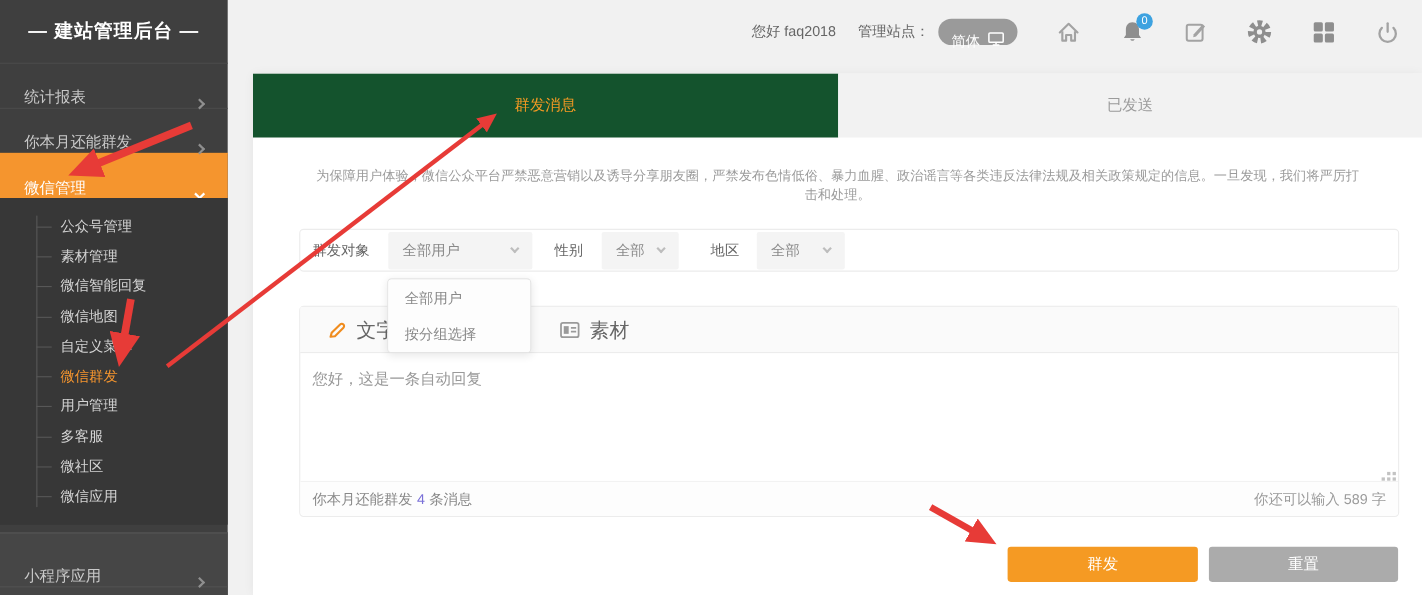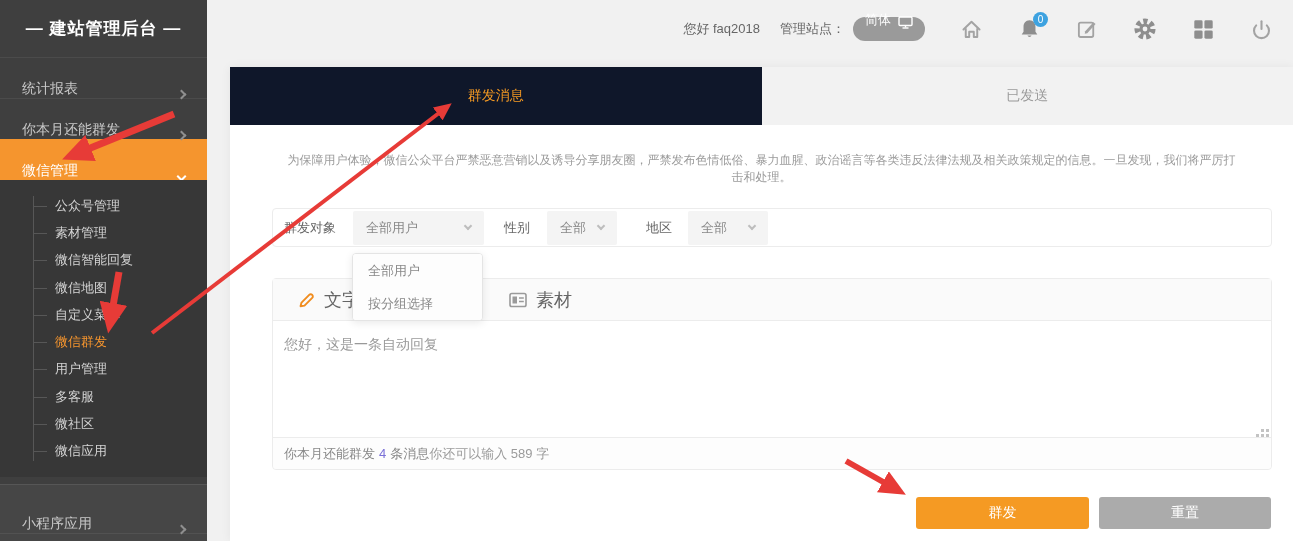--- a/index.html
+++ b/index.html
@@ -49,37 +49,37 @@
   .side-bottom .side-item:first-child { border-top:none; }
   
   .header {
     position:absolute; left:207px; right:0; top:0; height:58px;
     display:flex; align-items:center; justify-content:flex-end;
     padding-right:20px; font-size:13px; color:#666;
   }
   .header .greeting { margin-right:20px; }
   .lang-pill {
     margin-left:8px; height:24px; border-radius:12px; background:#9a9a9a;
-    color:#fff; display:flex; align-items:flex-end; gap:7px; padding:12px 12px;
+    color:#fff; display:flex; align-items:flex-start; gap:7px; padding:12px 12px;
     font-size:13px; cursor:pointer;
   }
   .hicon { position:relative; margin-left:34px; width:24px; height:24px; display:flex; align-items:center; justify-content:center; cursor:pointer; }
   .badge {
     position:absolute; top:-5px; right:-7px; min-width:15px; height:15px;
     background:#3da2e0; border-radius:8px; color:#fff; font-size:10px;
     display:flex; align-items:center; justify-content:center; padding:0 3px;
   }
   
   .card {
     position:absolute; left:230px; top:67px; width:1063px; height:474px;
     background:#fff; box-shadow:0 0 10px rgba(0,0,0,0.06);
   }
   .tabs { display:flex; height:58px; }
   .tab { flex:1; display:flex; align-items:center; justify-content:center; font-size:14px; cursor:pointer; }
-  .tab.active { background:#0f172a; color:#f59a23; }
+  .tab.active { background:#14532d; color:#f59a23; }
   .tab.inactive { background:#f2f2f2; color:#9b9b9b; }
   .notice {
     margin-top:27px; padding:0 55px; text-align:center;
     font-size:12px; color:#9b9b9b;
   }
   .form-row {
     position:absolute; left:42px; top:141px; width:1000px; height:39px;
     border:1px solid #ececec; border-radius:4px;
     display:flex; align-items:center; padding-left:11px; font-size:13px; color:#666;
   }
@@ -113,21 +113,21 @@
   }
   .tool-tab { display:flex; align-items:center; gap:8px; cursor:pointer; }
   .tool-tab.material { margin-left:148px; }
   .msg-area {
     position:relative; height:116px; padding:15px 11px; font-size:14px; color:#999; cursor:text;
   }
   .grip { position:absolute; right:7px; bottom:5px; width:3px; height:3px; background:#c3c3c3;
     box-shadow:-5px 5px 0 #c3c3c3, 0 5px 0 #c3c3c3, 5px 5px 0 #c3c3c3, 5px 0 0 #c3c3c3; cursor:nwse-resize; }
   .editor-footer {
     height:32px; border-top:1px solid #ececec; background:#fdfdfd;
-    display:flex; align-items:center; justify-content:flex-start;
+    display:flex; align-items:center; justify-content:space-between;
     padding:0 11px; font-size:13px; color:#888;
     border-radius:0 0 4px 4px;
   }
   .editor-footer .count { color:#7a70d8; margin:0 4px; }
   .editor-footer .right { color:#9b9b9b; }
   .btn {
     position:absolute; top:430px; height:32px; border:none; border-radius:3px;
     color:#fff; font-size:14px; cursor:pointer; font-family:inherit;
   }
   .btn-send { left:686px; width:173px; background:#f59a23; }

